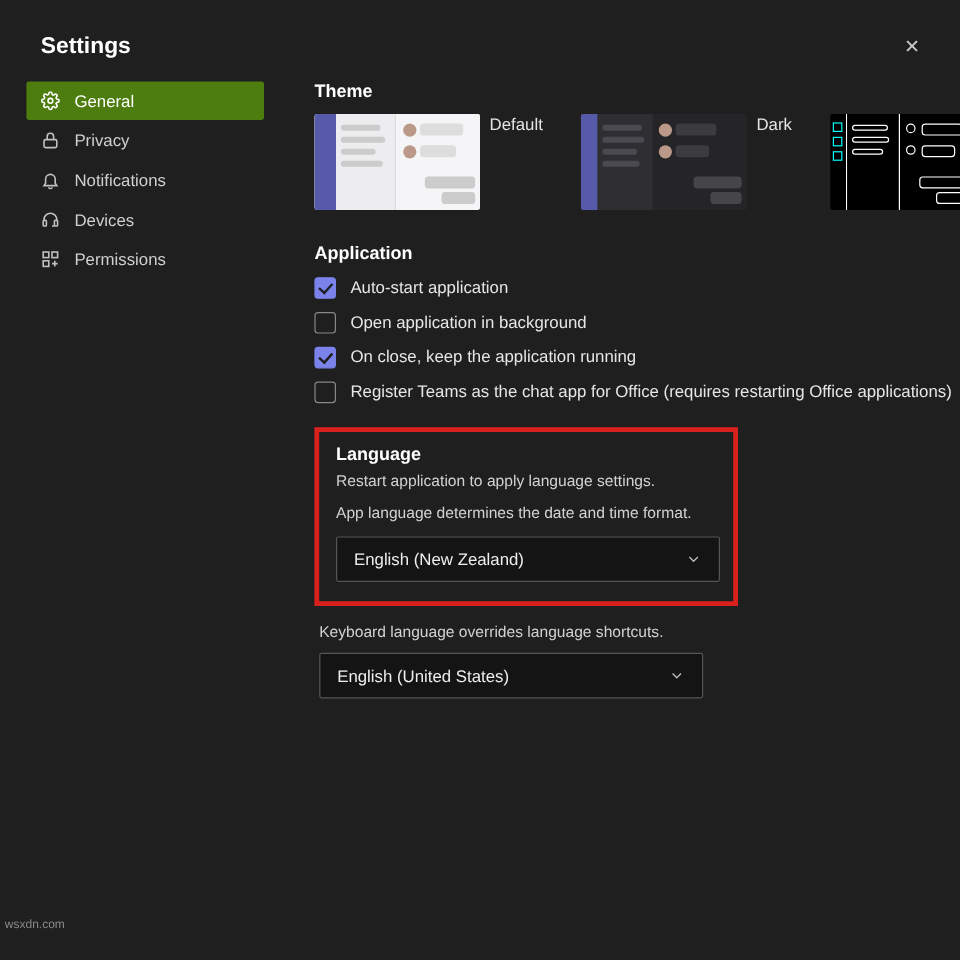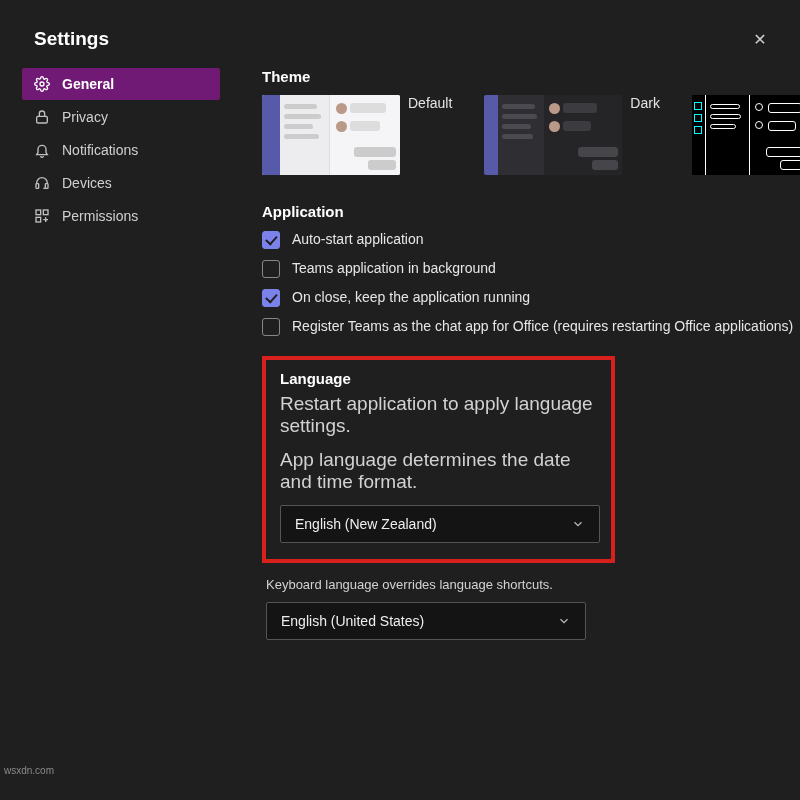--- a/index.html
+++ b/index.html
@@ -19,21 +19,21 @@
   .title { font-size: 19px; font-weight: 600; color: #fff; }
   .close { color: #ccc; font-size: 16px; width: 20px; text-align: center; cursor: pointer; }
   .body { display: flex; padding: 0 18px 0 22px; }
   .sidebar { width: 210px; flex-shrink: 0; padding-right: 12px; }
   .nav-item {
     display: flex; align-items: center; gap: 12px;
     padding: 8px 12px; margin-bottom: 1px;
     border-radius: 2px; cursor: pointer;
     color: #d0d0d0; font-size: 14px;
   }
-  .nav-item.active { background: #701a75; color: #fff; font-weight: bold; }
+  .nav-item.active { background: #4d7c0f; color: #fff; }
   .nav-icon { width: 16px; height: 16px; display:inline-flex; align-items:center; justify-content:center; color:#c0c0c0; }
   .nav-item.active .nav-icon { color:#fff; }
   .main { flex: 1; padding: 0 10px 0 30px; }
   .section-title { font-weight: 700; color: #fff; margin-bottom: 10px; font-size: 15px; }
   .themes { display: flex; gap: 32px; margin-bottom: 28px; }
   .theme-option { display: flex; flex-direction: row; gap: 8px; cursor: pointer; }
   .theme-thumb { width: 138px; height: 80px; border-radius: 2px; overflow: hidden; position: relative; }
   .theme-option.selected .theme-thumb::after {
     content:''; position:absolute; left:0; right:0; bottom:-4px; height:3px; background:#9ea2ff;
   }
@@ -62,21 +62,21 @@
   .checkbox {
     width:18px; height:18px; border:1.5px solid #888; border-radius:3px;
     display:inline-flex; align-items:center; justify-content:center; flex-shrink:0;
     margin-top:1px;
   }
   .checkbox.checked { background:#7b83eb; border-color:#7b83eb; }
   .checkbox.checked::after { content:''; width:5px; height:9px; border:solid #1f1f1f; border-width:0 2px 2px 0; transform:rotate(42deg) translate(-1px,-1px); }
   .check-label { color:#e6e6e6; line-height:1.35; }
   
   .highlight-box { border:4px solid #d8201c; padding:10px 14px 16px; margin-top:20px; width: 353px; }
-  .sub-note { color:#d2d2d2; font-size:19px; margin:6px 0 12px; }
+  .sub-note { color:#d2d2d2; font-size:13px; margin:6px 0 12px; }
   .select {
     width: 320px; background:#141414; border:1px solid #555;
     padding:10px 14px; display:flex; justify-content:space-between; align-items:center;
     border-radius:2px; cursor:pointer; color:#eee; font-size:14px;
   }
   .chev { color:#bbb; }
   .kb-note { color:#d2d2d2; font-size:13px; margin:14px 0 10px; padding-left:4px; }
   .watermark { position:absolute; left:4px; bottom:8px; font-size:10px; color:#8a8a8a; }
   svg { display:block; }
 </style>
@@ -214,21 +214,21 @@
       </div>
 
       <div class="section-title">Application</div>
       <div>
         <div class="check-row">
           <span class="checkbox checked"></span>
           <span class="check-label">Auto-start application</span>
         </div>
         <div class="check-row">
           <span class="checkbox"></span>
-          <span class="check-label">Teams application in background</span>
+          <span class="check-label">Open application in background</span>
         </div>
         <div class="check-row">
           <span class="checkbox checked"></span>
           <span class="check-label">On close, keep the application running</span>
         </div>
         <div class="check-row">
           <span class="checkbox"></span>
           <span class="check-label">Register Teams as the chat app for Office (requires restarting Office applications)</span>
         </div>
       </div>

